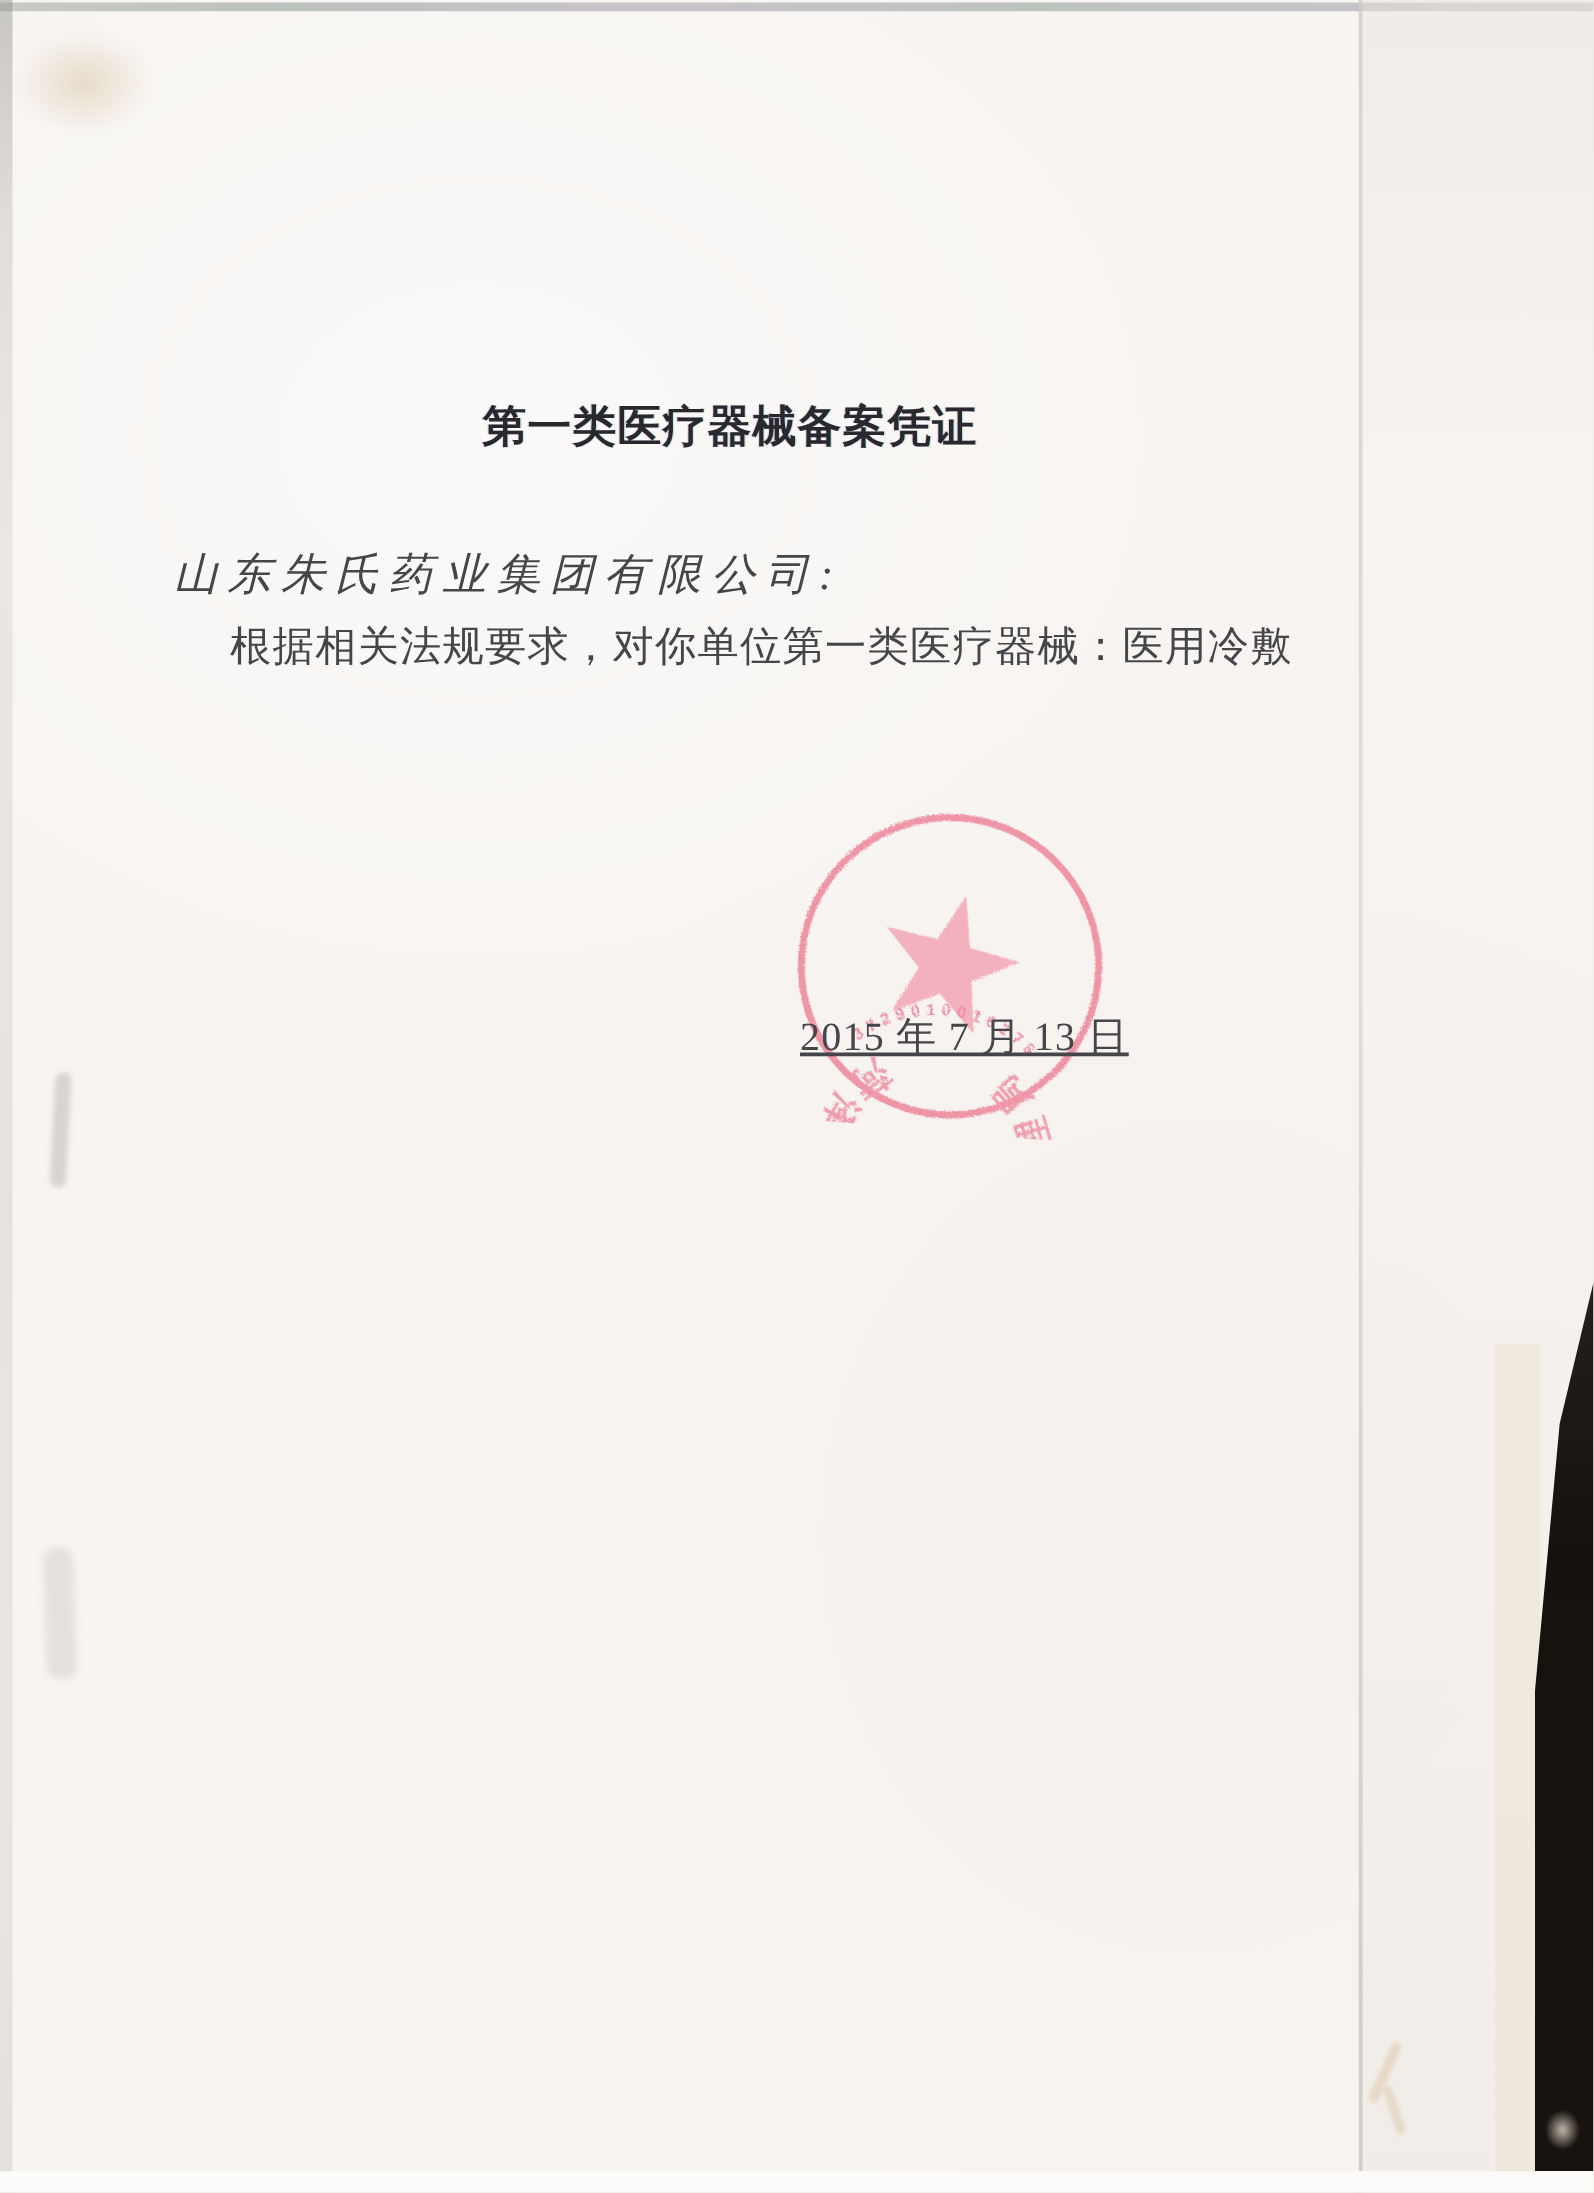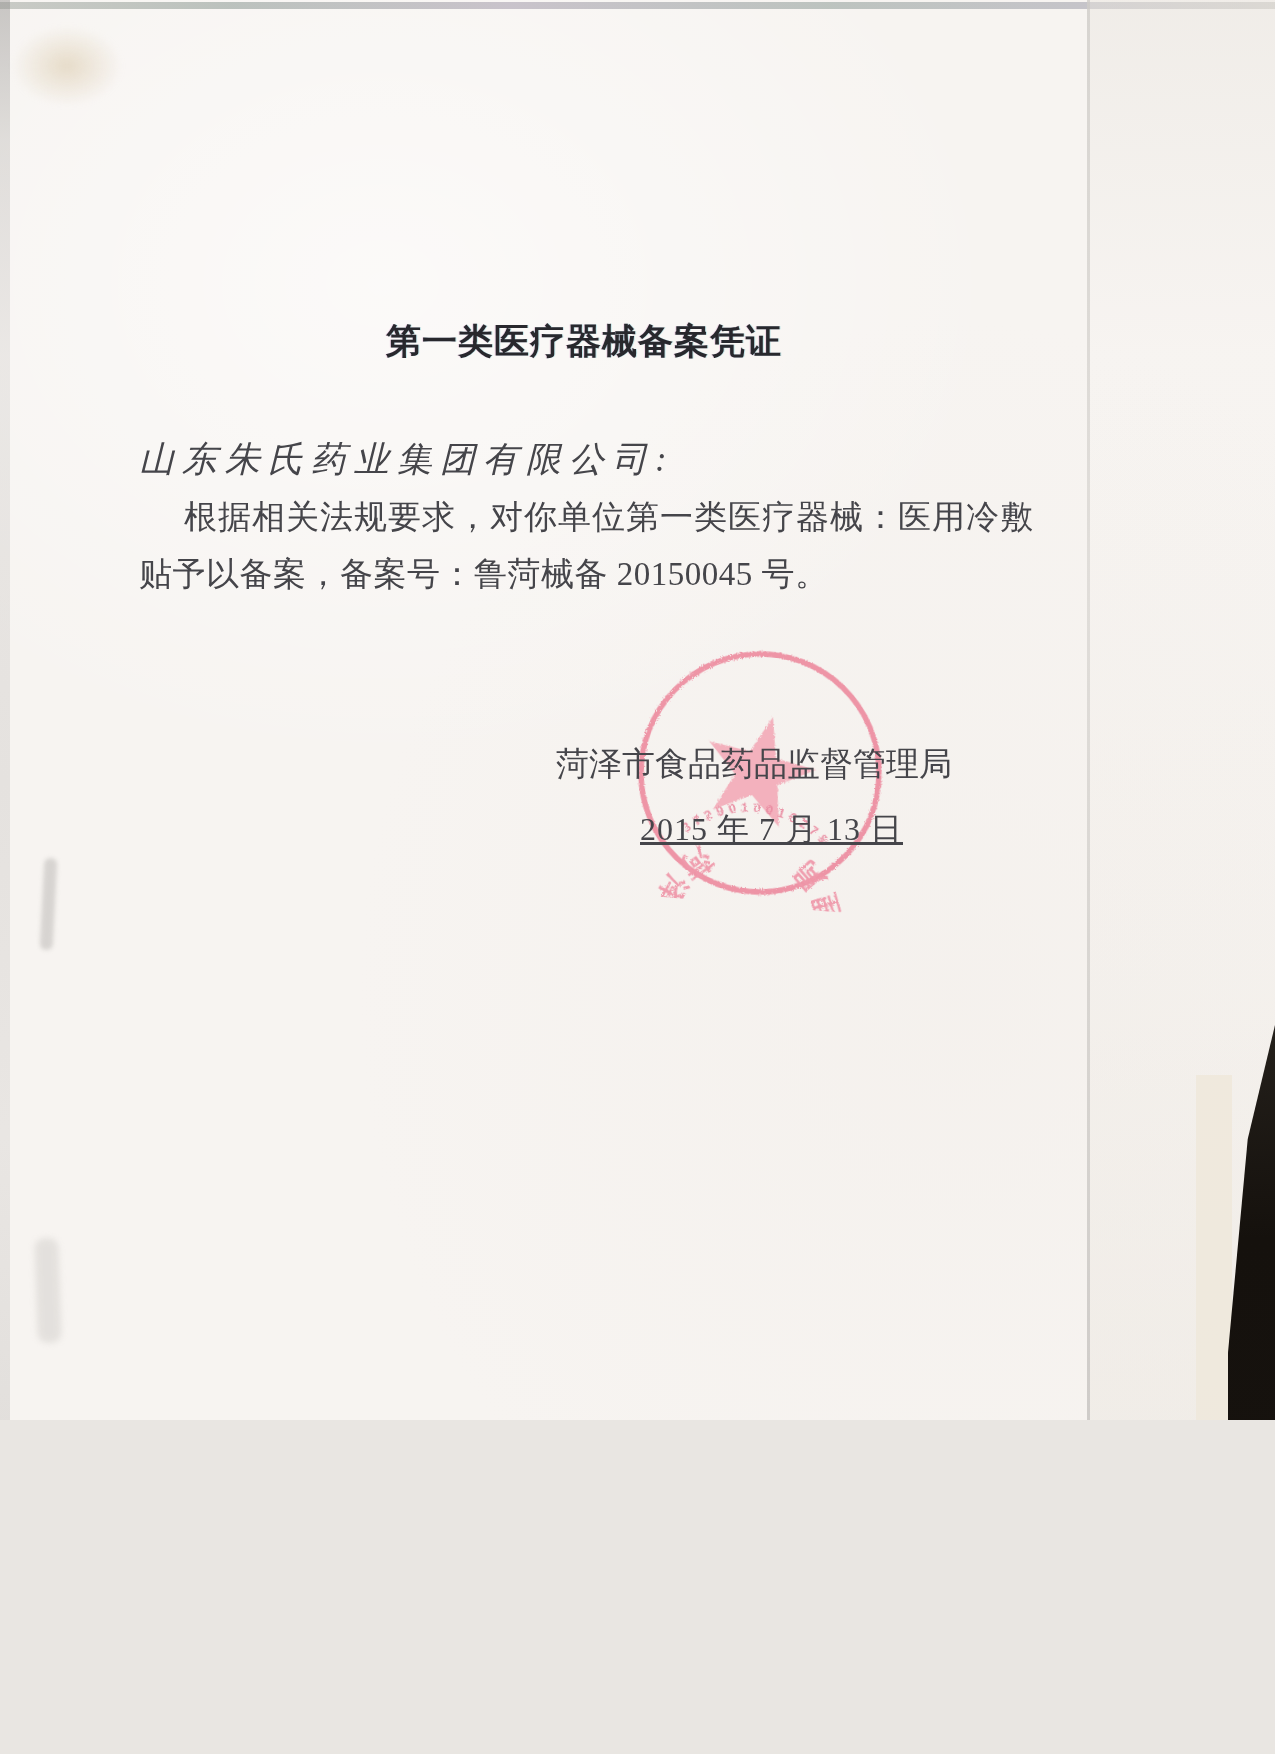--- a/index.html
+++ b/index.html
@@ -7,21 +7,21 @@
     --text-body:#45454a;
     --text-title:#28282d;
     --stamp-ink:#ec8197;
     --stamp-text:#ef8fa3;
     --stamp-star:#f29dae;
     --stamp-number:#e8839a;
   }
   html,body{margin:0;padding:0;background:#e9e6e2;}
   .page{
     position:relative;
-    width:1275px;height:1420px;
+    width:1275px;height:1754px;
     margin:0 auto;
     background:
       radial-gradient(900px 700px at 30% 20%, rgba(255,255,255,.55), rgba(255,255,255,0) 70%),
       radial-gradient(800px 900px at 75% 70%, rgba(240,235,230,.35), rgba(240,235,230,0) 75%),
       var(--paper);
     overflow:hidden;
     font-family:"Liberation Serif","DejaVu Serif",serif;
   }
   
   .top-edge{position:absolute;left:0;top:2px;width:100%;height:7px;
@@ -94,23 +94,21 @@
   <div class="stain-a"></div>
   <div class="stain-b"></div>
   <div class="bottom-strip"></div>
 
   <div class="doc-title">第一类医疗器械备案凭证</div>
 
   <div class="body-text salutation">山东朱氏药业集团有限公司:</div>
 
   <div class="body-text line-2">根据相关法规要求，对你单位第一类医疗器械：医用冷敷</div>
 
-  <div class="body-text line-3">贴予以备案，备案号：鲁菏械备 20150045 号。</div>
 
-  <div class="body-text issuer">菏泽市食品药品监督管理局</div>
 
   <div class="body-text issue-date">2015 年 7 月 13 日</div>
 
   <div class="seal">
     <svg viewBox="0 0 264 264" xmlns="http://www.w3.org/2000/svg">
       <defs>
         <filter id="rough" x="-10%" y="-10%" width="120%" height="120%">
           <feTurbulence type="fractalNoise" baseFrequency="0.9" numOctaves="2" result="n"></feTurbulence>
           <feDisplacementMap in="SourceGraphic" in2="n" scale="3.5"></feDisplacementMap>
         </filter>

